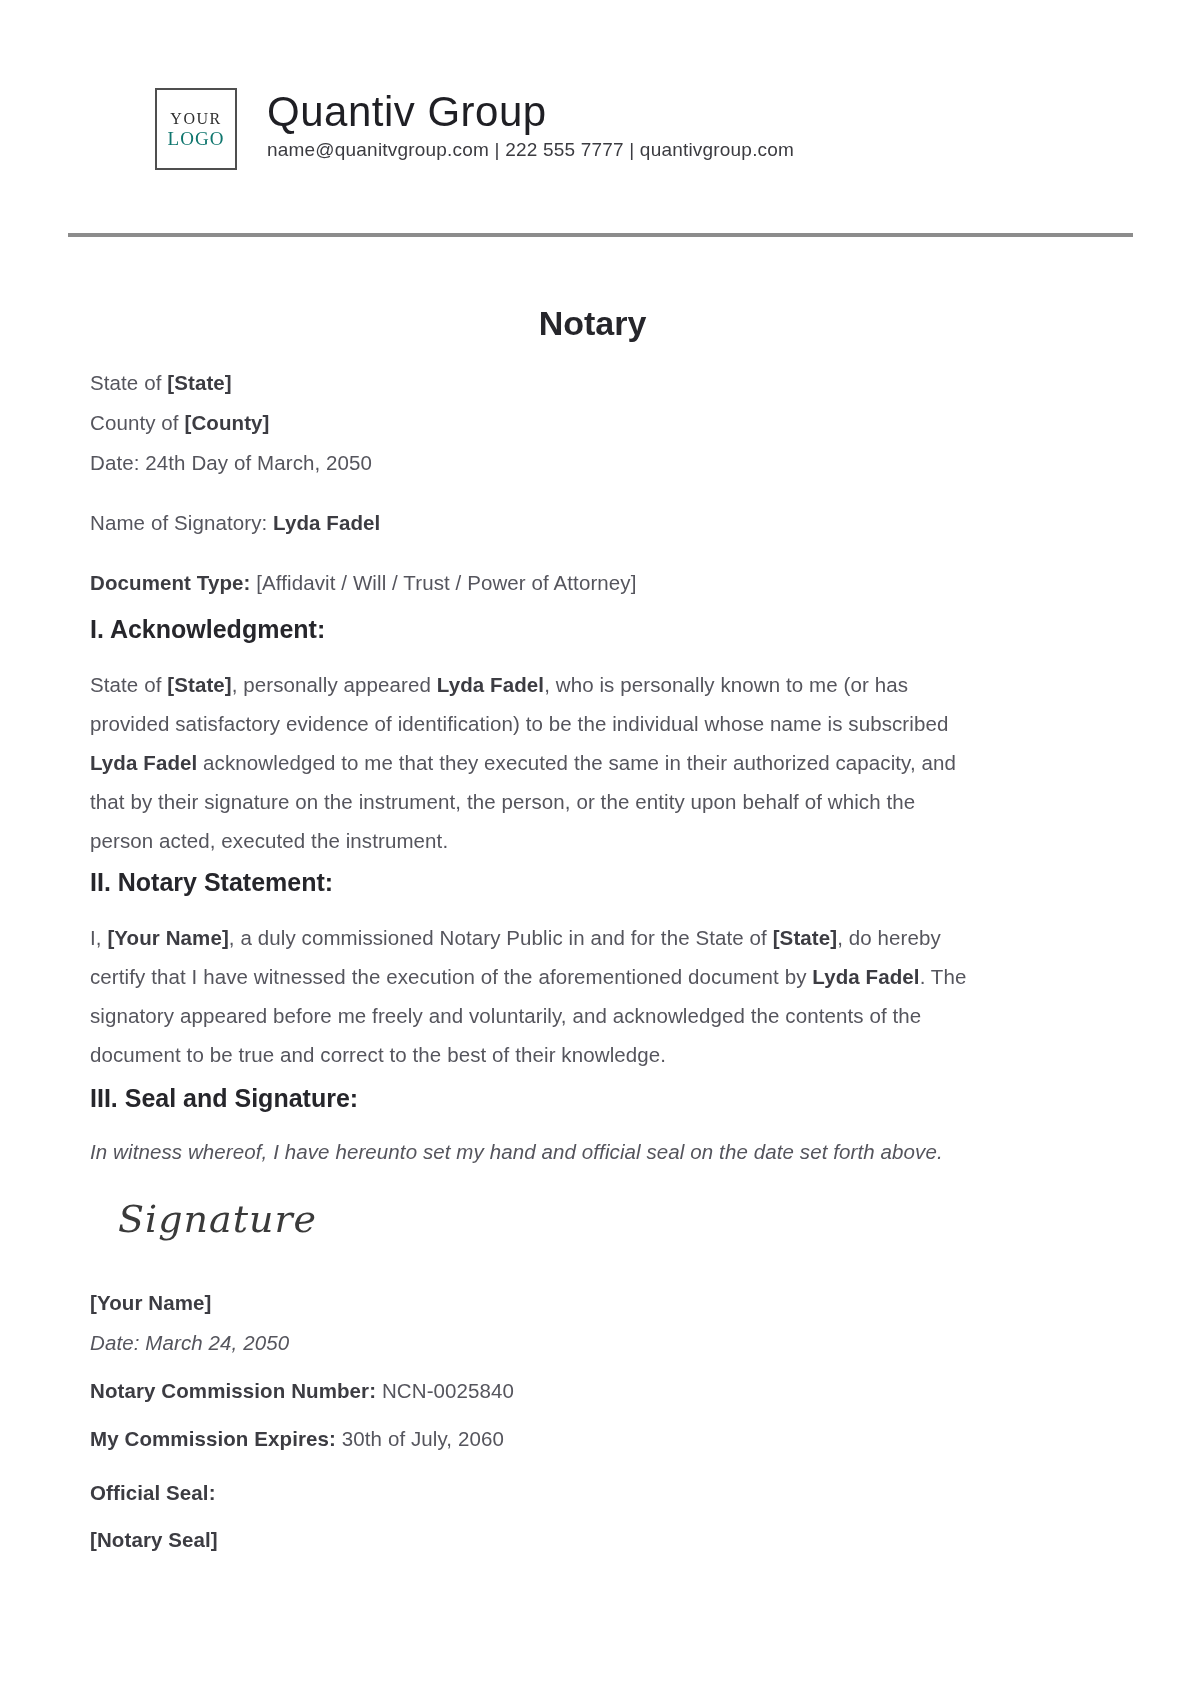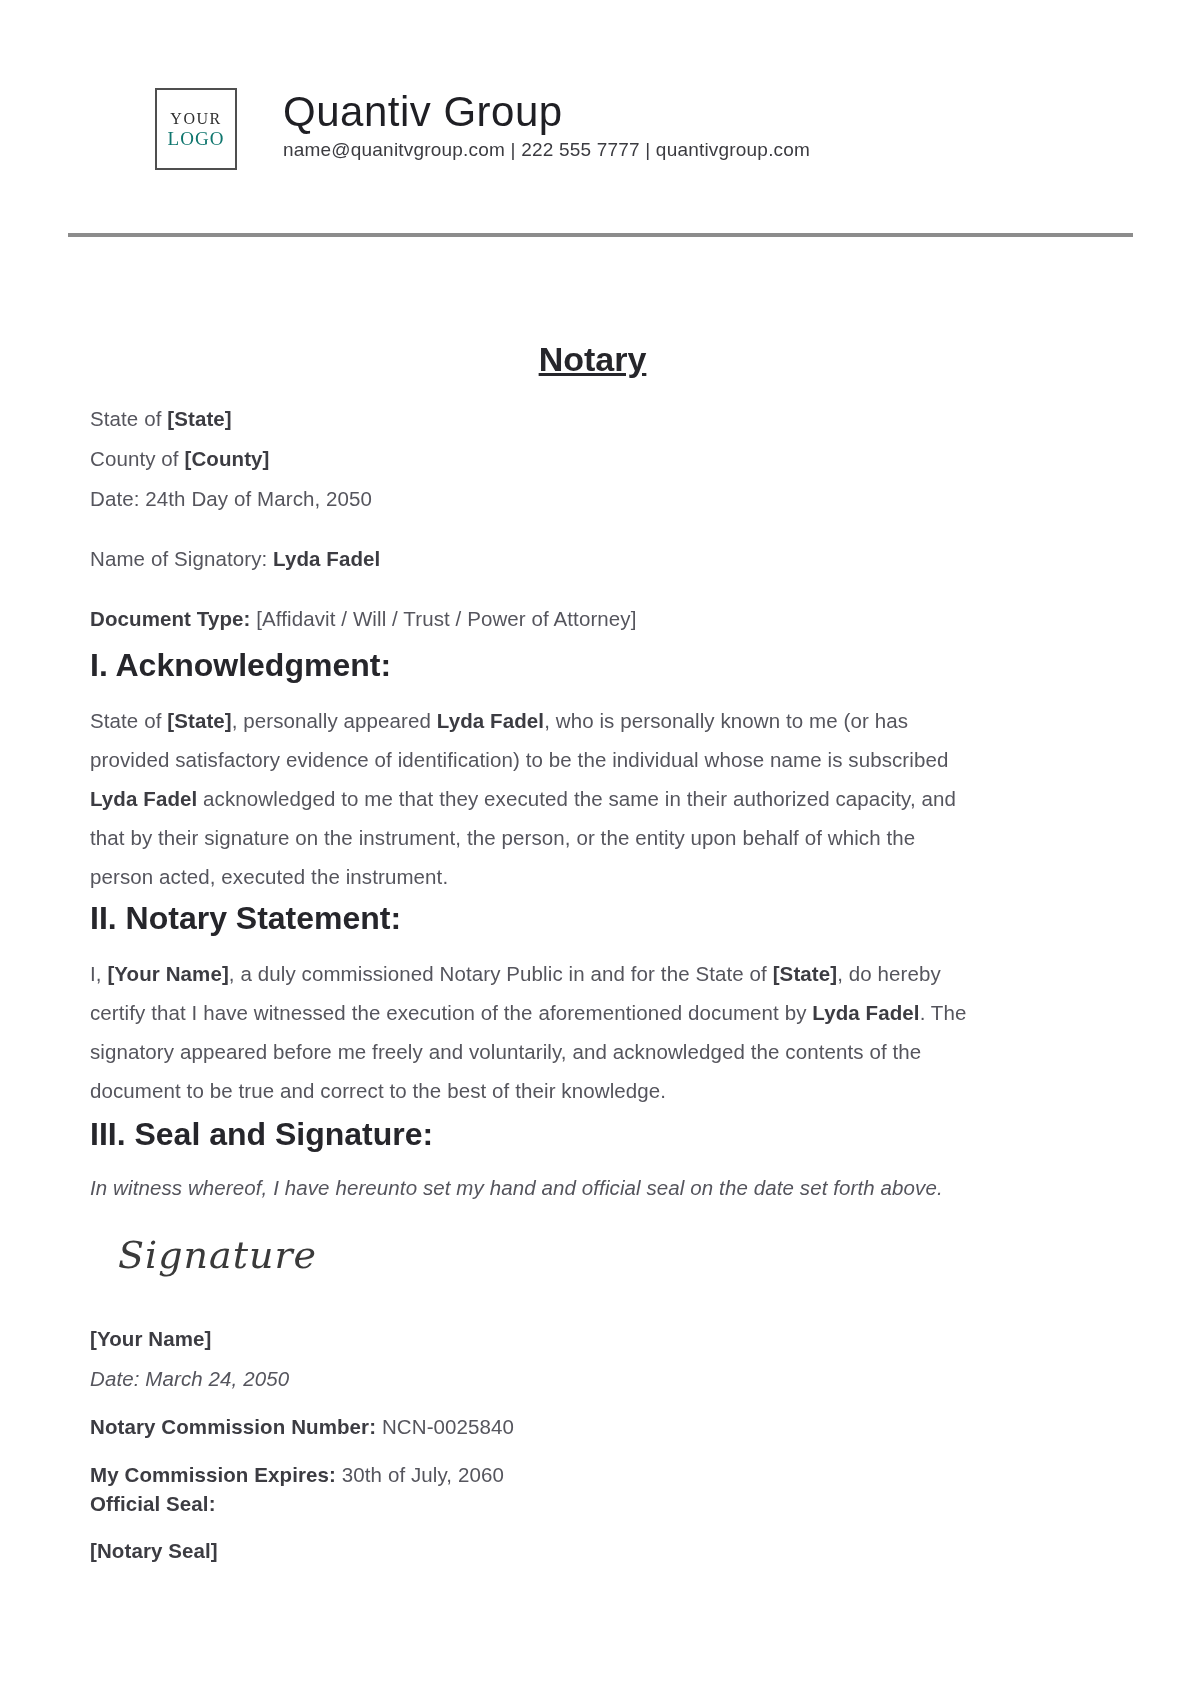--- a/index.html
+++ b/index.html
@@ -12,21 +12,20 @@
     height: 1700px;
     overflow: hidden;
     font-family: "Liberation Sans", sans-serif;
     color: #55555d;
   }
   
   .header {
     display: flex;
     align-items: flex-start;
     margin: 88px 0 0 155px;
-    gap: 16px;
   }
   .logo-box {
     width: 78px;
     height: 78px;
     border: 2px solid #4f4f4f;
     display: flex;
     flex-direction: column;
     align-items: center;
     justify-content: center;
     flex: 0 0 auto;
@@ -66,39 +65,38 @@
     width: 1065px;
     height: 4px;
     background: #8c8c8c;
   }
   
   .content {
     margin-left: 90px;
     width: 1005px;
   }
   .doc-title {
-    margin-top: 100px;
+    margin-top: 64px;
     text-align: center;
     font-size: 34px;
     font-weight: bold;
     color: #26262b;
     line-height: 44px;
-    text-decoration: underline;
   }
   .intro { margin-top: 18px; }
   .line {
     font-size: 20.5px;
     line-height: 40px;
     letter-spacing: 0.1px;
     color: #55555d;
   }
   .gap8 { margin-top: 20px; }
   .b { font-weight: bold; color: #3c3c42; }
   .section-heading {
-    font-size: 32px;
+    font-size: 25px;
     font-weight: bold;
     color: #26262b;
     line-height: 32px;
     margin-top: 10px;
   }
   .section-heading.h2 { margin-top: 6px; }
   .section-heading.h3 { margin-top: 8px; }
   .para { margin-top: 20px; }
   .para .line { line-height: 39px; }
   .para.witness { margin-top: 18px; font-style: italic; }
@@ -116,21 +114,21 @@
   .sig-line {
     font-size: 20.5px;
     line-height: 24px;
     letter-spacing: 0.1px;
     color: #55555d;
   }
   .sig-name { margin-top: 48px; }
   .sig-date { margin-top: 16px; font-style: italic; }
   .sig-commission { margin-top: 24px; }
   .sig-expires { margin-top: 24px; }
-  .sig-official { margin-top: 5px; }
+  .sig-official { margin-top: 30px; }
   .sig-notary-seal { margin-top: 23px; }
 </style>
 </head>
 <body>
 
 <div class="header">
   <div class="logo-box">
     <span class="your">YOUR</span>
     <span class="logo">LOGO</span>
   </div>

